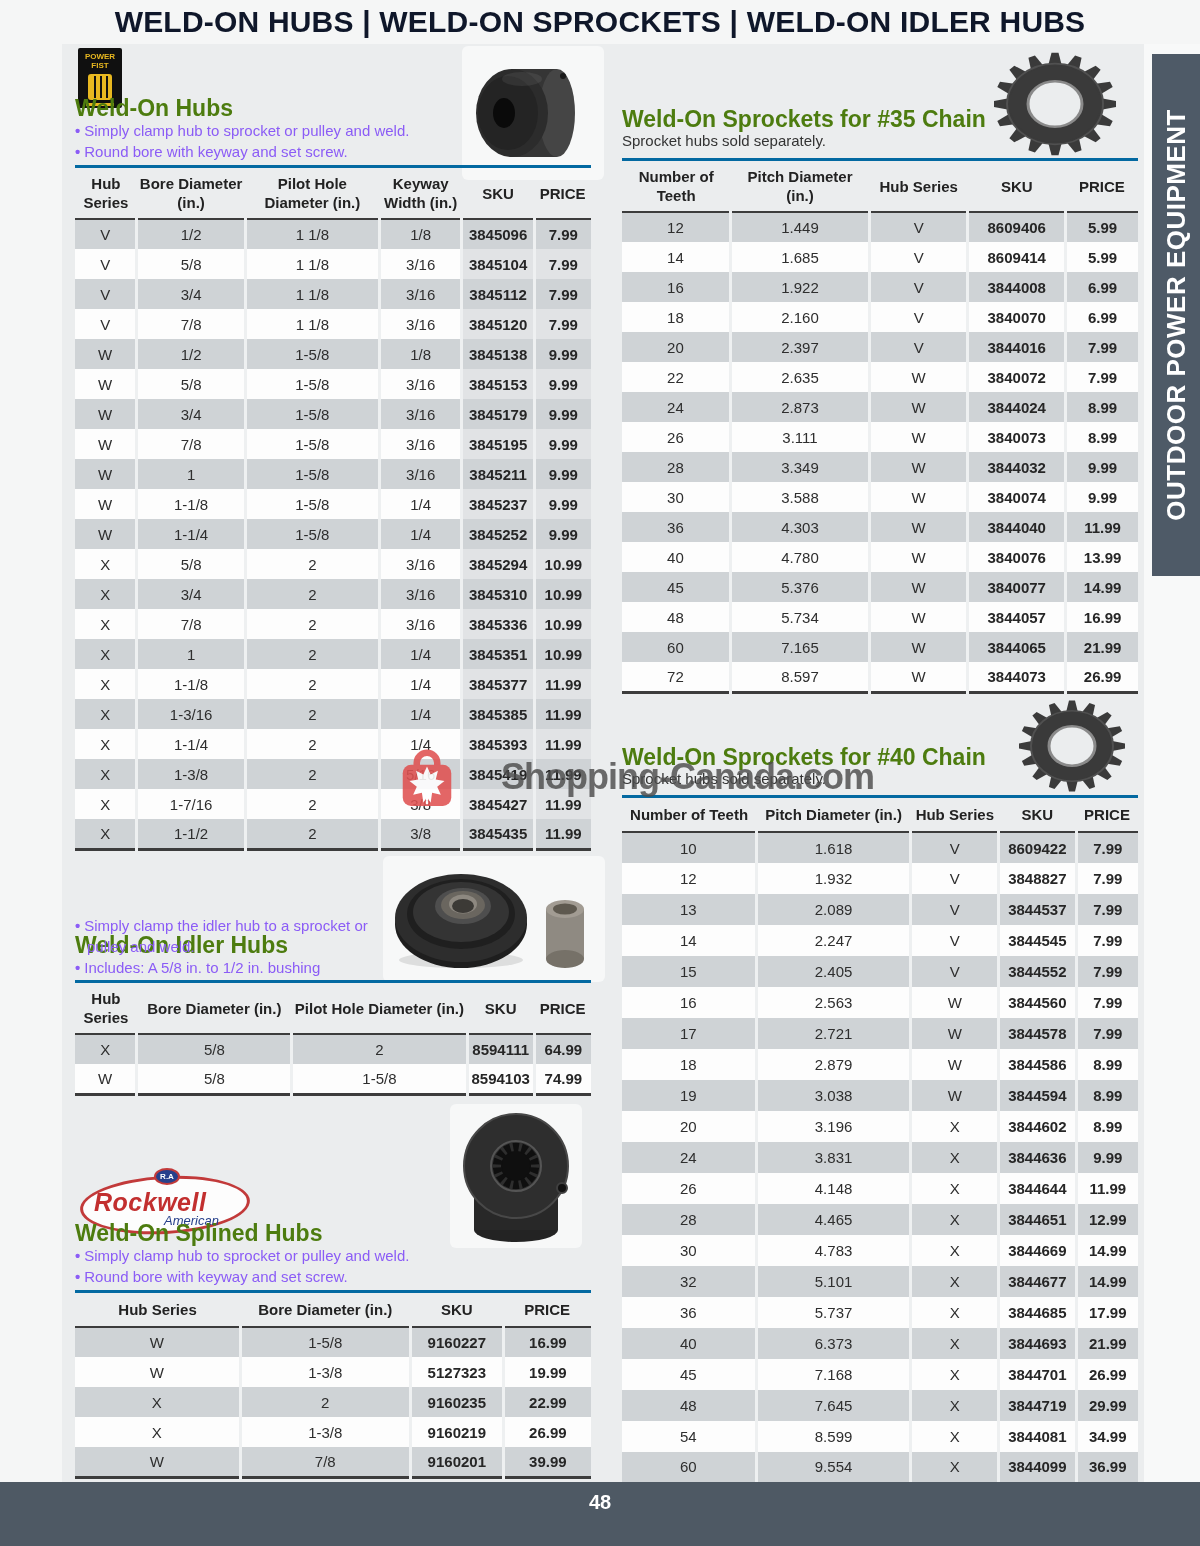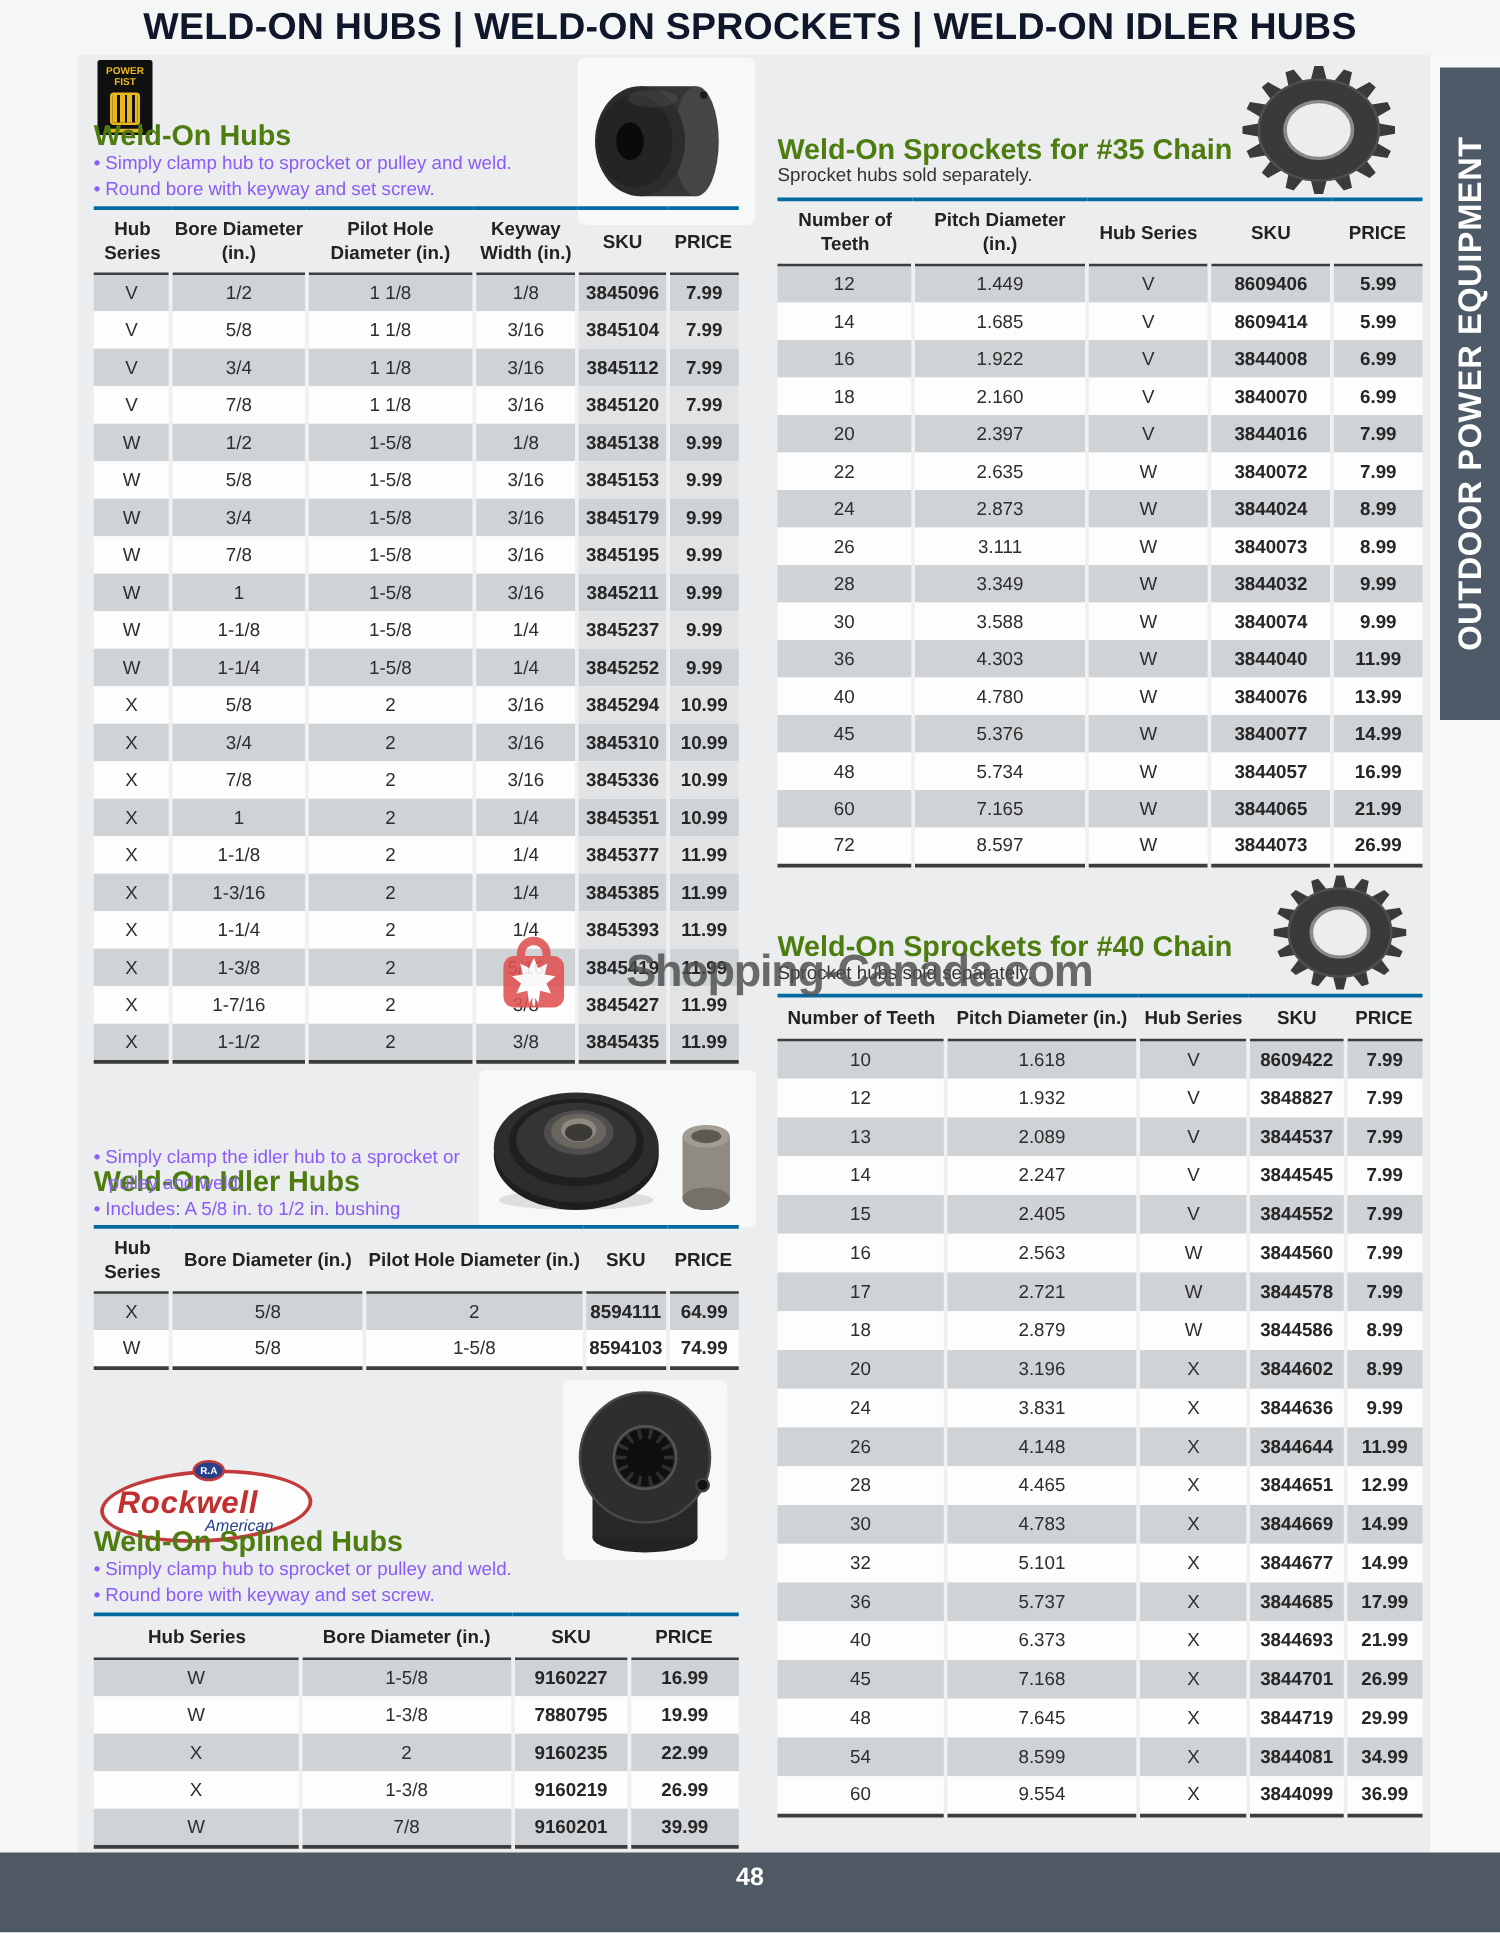--- a/index.html
+++ b/index.html
@@ -416,21 +416,21 @@
       <tbody>
         <tr>
           <td>W</td>
           <td>1-5/8</td>
           <td>9160227</td>
           <td>16.99</td>
         </tr>
         <tr>
           <td>W</td>
           <td>1-3/8</td>
-          <td>7880795</td>
+          <td>5127323</td>
           <td>19.99</td>
         </tr>
         <tr>
           <td>X</td>
           <td>2</td>
           <td>9160235</td>
           <td>22.99</td>
         </tr>
         <tr>
           <td>X</td>
@@ -692,20 +692,27 @@
           <td>7.99</td>
         </tr>
         <tr>
           <td>18</td>
           <td>2.879</td>
           <td>W</td>
           <td>3844586</td>
           <td>8.99</td>
         </tr>
         <tr>
+          <td>19</td>
+          <td>3.038</td>
+          <td>W</td>
+          <td>3844594</td>
+          <td>8.99</td>
+        </tr>
+        <tr>
           <td>20</td>
           <td>3.196</td>
           <td>X</td>
           <td>3844602</td>
           <td>8.99</td>
         </tr>
         <tr>
           <td>24</td>
           <td>3.831</td>
           <td>X</td>

